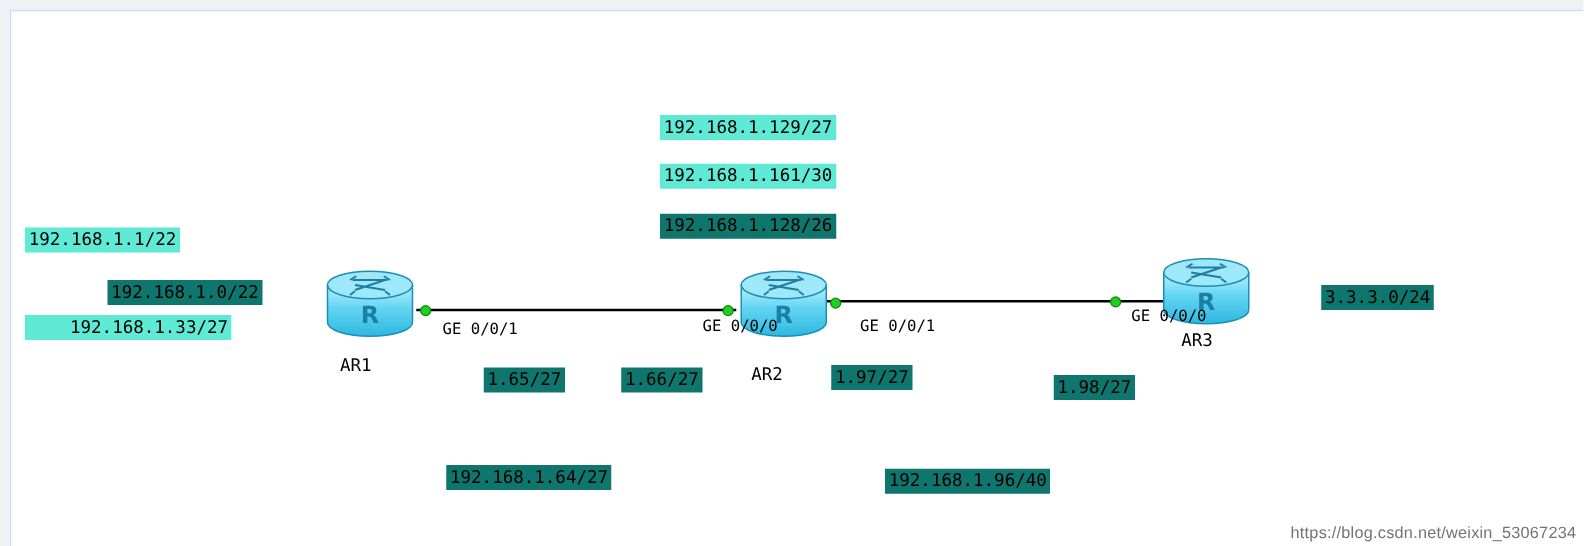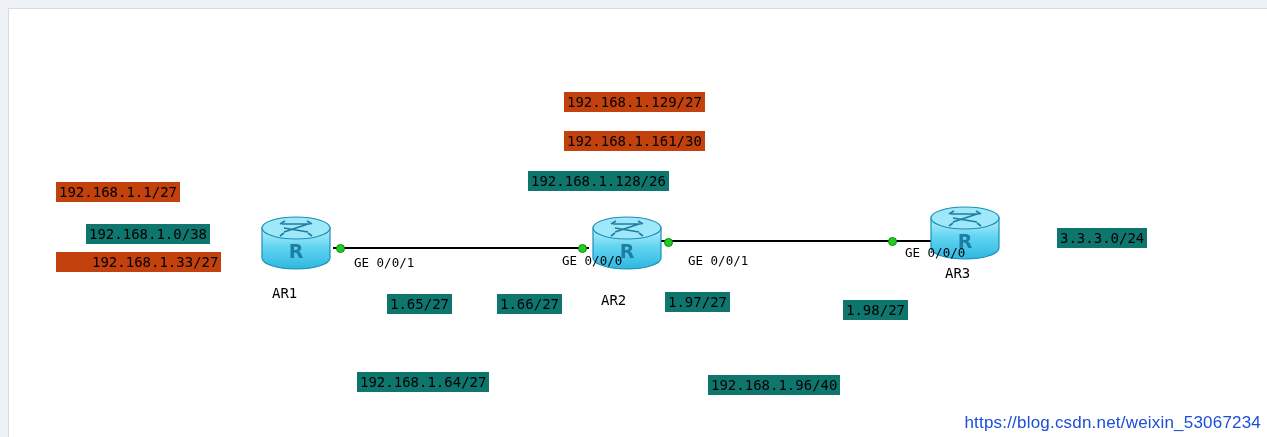--- a/index.html
+++ b/index.html
@@ -34,21 +34,21 @@
   .label {
     position: absolute;
     white-space: nowrap;
     font-family: "DejaVu Sans Mono", "Liberation Mono", monospace;
     font-size: 14px;
     line-height: 18px;
     padding: 1px 3px;
     color: #000000;
   }
   .lbl-green { background: #0f766e; }
-  .lbl-red   { background: #c2410c; margin-left: 36px; }
+  .lbl-red   { background: #5eead4; }
   .iface {
     position: absolute;
     white-space: nowrap;
     font-family: "DejaVu Sans Mono", "Liberation Mono", monospace;
     font-size: 12.5px;
     color: #000000;
     background: transparent;
   }
   .devname {
     position: absolute;
@@ -68,22 +68,22 @@
     width: 7px; height: 7px;
     border-radius: 50%;
     background: #22cc22;
     border: 1px solid #0a8c0a;
   }
   .watermark {
     position: absolute;
     right: 6px;
     bottom: 4px;
     font-family: "Liberation Sans", sans-serif;
-    font-size: 17px;
-    color: #1d4ed8;
+    font-size: 13px;
+    color: #737373;
     letter-spacing: 0.2px;
   }
 </style>
 </head>
 <body>
 
 <div id="canvas">
 
   <div class="topbar"></div>
   <div class="leftbar"></div>
@@ -149,22 +149,22 @@
 
   <div class="devname" style="left:272px; top:285px;">AR1</div>
   <div class="devname" style="left:601px; top:292px;">AR2</div>
   <div class="devname" style="left:945px; top:265px;">AR3</div>
 
   <div class="iface" style="left:354px; top:255px;">GE 0/0/1</div>
   <div class="iface" style="left:562px; top:253px;">GE 0/0/0</div>
   <div class="iface" style="left:688px; top:253px;">GE 0/0/1</div>
   <div class="iface" style="left:905px; top:245px;">GE 0/0/0</div>
 
-  <div class="label lbl-red" style="left:20px; top:182px;">192.168.1.1/27</div>
-  <div class="label lbl-green" style="left:86px; top:224px;">192.168.1.0/38</div>
+  <div class="label lbl-red" style="left:20px; top:182px;">192.168.1.1/22</div>
+  <div class="label lbl-green" style="left:86px; top:224px;">192.168.1.0/22</div>
   <div class="label lbl-red" style="left:20px; top:252px;padding-left:36px;">192.168.1.33/27</div>
 
   <div class="label lbl-red" style="left:528px; top:92px;">192.168.1.129/27</div>
   <div class="label lbl-red" style="left:528px; top:131px;">192.168.1.161/30</div>
   <div class="label lbl-green" style="left:528px; top:171px;">192.168.1.128/26</div>
 
   <div class="label lbl-green" style="left:1057px; top:228px;">3.3.3.0/24</div>
 
   <div class="label lbl-green" style="left:343px; top:294px;margin-left:44px;">1.65/27</div>
   <div class="label lbl-green" style="left:497px; top:294px;">1.66/27</div>

